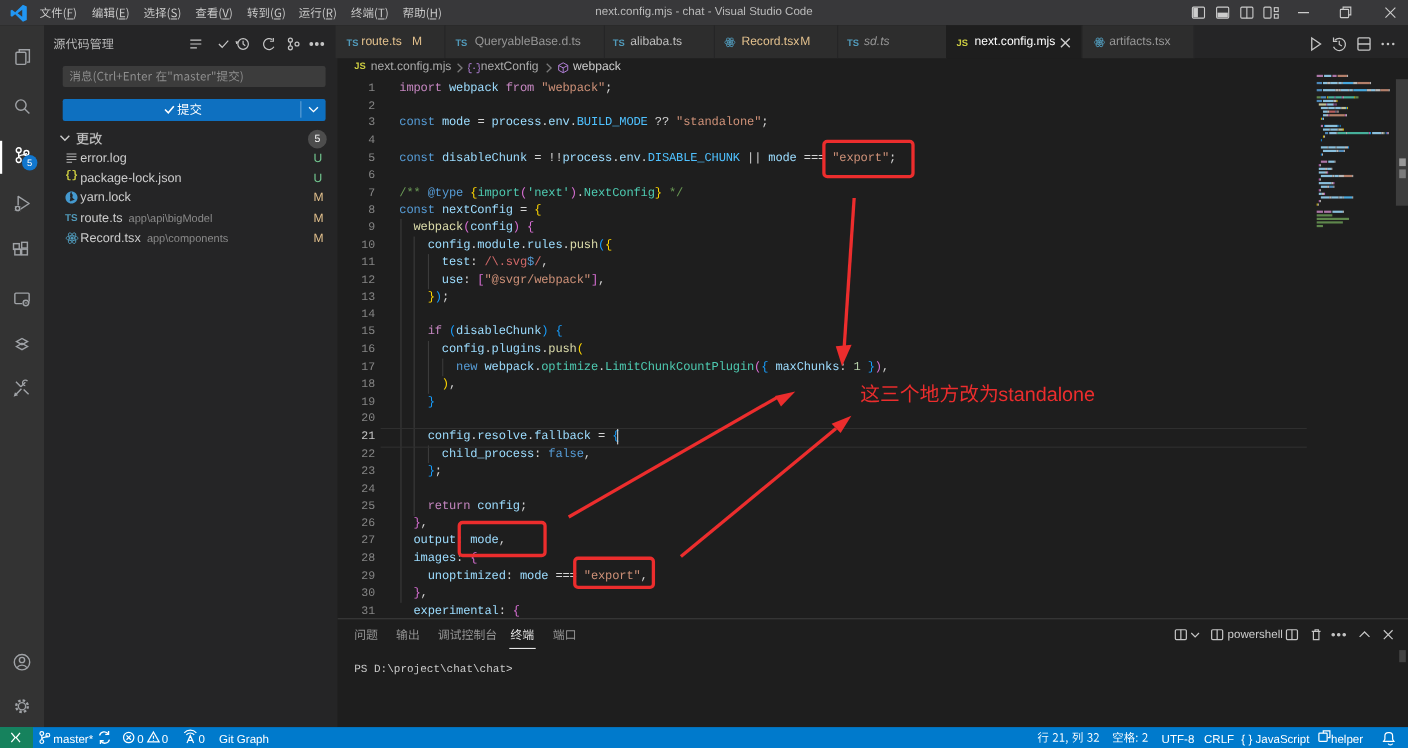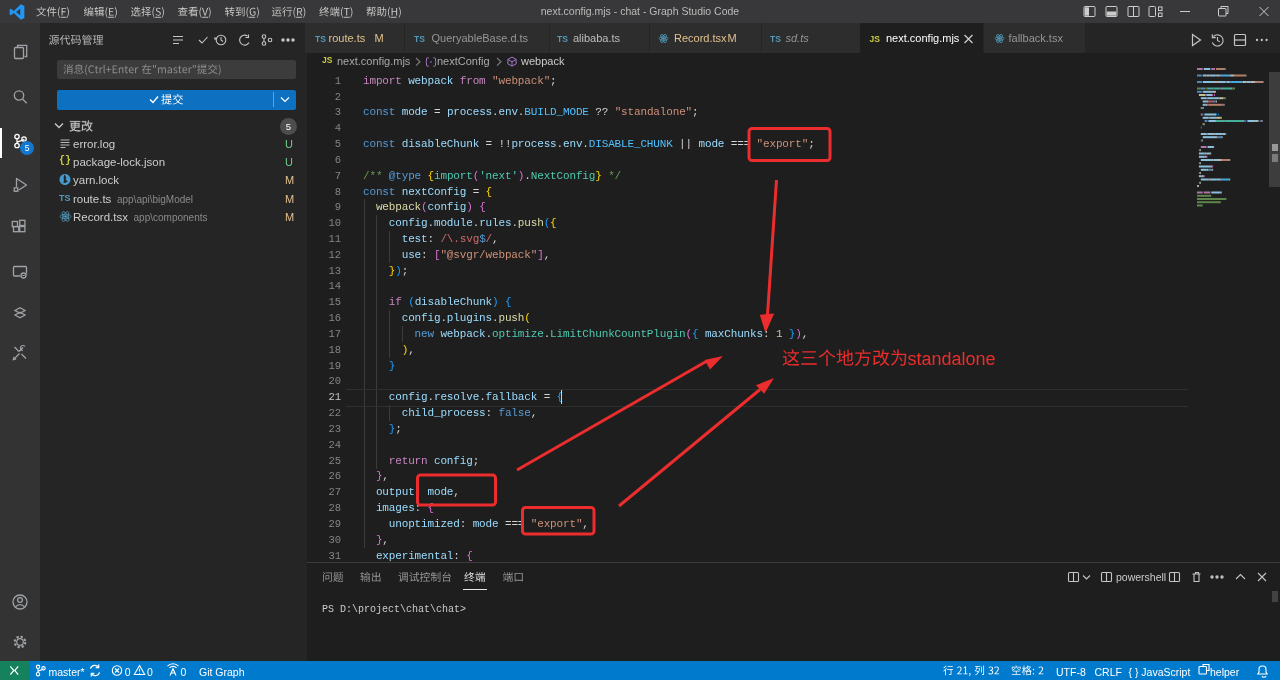--- a/index.html
+++ b/index.html
@@ -80,21 +80,21 @@
         <path id="g3a" d="M139 390C175 390 205 418 205 460C205 501 175 530 139 530C102 530 73 501 73 460C73 418 102 390 139 390ZM139 -13C175 -13 205 15 205 56C205 98 175 126 139 126C102 126 73 98 73 56C73 15 102 -13 139 -13Z"></path>
         <path id="g8fd9" d="M61 757C114 710 175 643 203 598L265 642C236 687 173 752 119 796ZM251 463H49V393H179V102C135 86 85 48 36 1L89 -72C137 -15 186 37 220 37C242 37 273 10 315 -13C384 -50 469 -60 588 -60C689 -60 860 -54 939 -49C940 -25 953 13 962 35C861 23 703 16 590 16C482 16 393 22 330 57C294 76 272 93 251 103ZM326 512C405 458 492 393 576 328C501 252 407 196 290 155C304 139 327 106 335 89C455 137 554 200 633 283C720 213 798 145 850 92L908 148C852 201 770 269 680 338C739 414 785 505 818 613H945V684H620L670 702C657 741 624 801 595 846L523 823C550 780 579 723 592 684H295V613H739C711 523 672 447 622 382C539 444 454 506 378 557Z"></path>
         <path id="g4e09" d="M123 743V667H879V743ZM187 416V341H801V416ZM65 69V-7H934V69Z"></path>
         <path id="g4e2a" d="M460 546V-79H538V546ZM506 841C406 674 224 528 35 446C56 428 78 399 91 377C245 452 393 568 501 706C634 550 766 454 914 376C926 400 949 428 969 444C815 519 673 613 545 766L573 810Z"></path>
         <path id="g5730" d="M429 747V473L321 428L349 361L429 395V79C429 -30 462 -57 577 -57C603 -57 796 -57 824 -57C928 -57 953 -13 964 125C944 128 914 140 897 153C890 38 880 11 821 11C781 11 613 11 580 11C513 11 501 22 501 77V426L635 483V143H706V513L846 573C846 412 844 301 839 277C834 254 825 250 809 250C799 250 766 250 742 252C751 235 757 206 760 186C788 186 828 186 854 194C884 201 903 219 909 260C916 299 918 449 918 637L922 651L869 671L855 660L840 646L706 590V840H635V560L501 504V747ZM33 154 63 79C151 118 265 169 372 219L355 286L241 238V528H359V599H241V828H170V599H42V528H170V208C118 187 71 168 33 154Z"></path>
         <path id="g65b9" d="M440 818C466 771 496 707 508 667H68V594H341C329 364 304 105 46 -23C66 -37 90 -63 101 -82C291 17 366 183 398 361H756C740 135 720 38 691 12C678 2 665 0 643 0C616 0 546 1 474 7C489 -13 499 -44 501 -66C568 -71 634 -72 669 -69C708 -67 733 -60 756 -34C795 5 815 114 835 398C837 409 838 434 838 434H410C416 487 420 541 423 594H936V667H514L585 698C571 738 540 799 512 846Z"></path>
         <path id="g4e3a" d="M162 784C202 737 247 673 267 632L335 665C314 706 267 768 226 812ZM499 371C550 310 609 226 635 173L701 209C674 261 613 342 561 401ZM411 838V720C411 682 410 642 407 599H82V524H399C374 346 295 145 55 -11C73 -23 101 -49 114 -66C370 104 452 328 476 524H821C807 184 791 50 761 19C750 7 739 4 717 5C693 5 630 5 562 11C577 -11 587 -44 588 -67C650 -70 713 -72 748 -69C785 -65 808 -57 831 -28C870 18 884 159 900 560C900 572 901 599 901 599H484C486 641 487 682 487 719V838Z"></path>
       </defs>
     </svg><div class="abs" style="left:0;top:0;width:1280px;height:23px;background:#38383a"></div><div class="abs" style="left:0;top:23px;width:40px;height:638px;background:#333333"></div><div class="abs" style="left:40px;top:23px;width:267px;height:638px;background:#252526"></div><div class="abs" style="left:307px;top:23px;width:973px;height:30px;background:#252526"></div><div class="abs" style="left:307px;top:53px;width:973px;height:612px;background:#1e1e1e"></div><div class="abs" style="left:307px;top:562px;width:973px;height:1px;background:#3c3c3c"></div><div class="abs" style="left:0;top:661px;width:1280px;height:19px;background:#007acc"></div><div class="abs" style="left:0;top:661px;width:30px;height:19px;background:#16825d"></div><svg class="abs" style="left:9px;top:4px" width="16" height="16" viewBox="0 0 100 100">
 <path fill="#2196f3" d="M74 2L30 44 12 30 4 34v32l8 4 18-14 44 42 22-10V12L74 2zM70 30v40L44 50 70 30z"></path>
-    </svg><div class="abs" style="left:540px;top:5px;width:200px;height:14px;font-size:10.5px;color:#bbbbbb;text-align:center;white-space:nowrap">next.config.mjs - chat - Graph Studio Code</div><svg class="abs" style="left:1076px;top:0" width="204" height="23" viewBox="0 0 204 23" fill="none" stroke="#cccccc" stroke-width="1">
+    </svg><div class="abs" style="left:540px;top:5px;width:200px;height:14px;font-size:10.5px;color:#bbbbbb;text-align:center;white-space:nowrap">next.config.mjs - chat - Visual Studio Code</div><svg class="abs" style="left:1076px;top:0" width="204" height="23" viewBox="0 0 204 23" fill="none" stroke="#cccccc" stroke-width="1">
 <rect x="8" y="6.5" width="11" height="10" rx="1"></rect>
       <rect x="8.8" y="7.3" width="4.2" height="8.4" fill="#cccccc" stroke="none"></rect>
 <rect x="30" y="6.5" width="11" height="10" rx="1"></rect>
       <rect x="30.8" y="11.5" width="9.4" height="4.2" fill="#cccccc" stroke="none"></rect>
 <rect x="52" y="6.5" width="11" height="10" rx="1"></rect>
       <line x1="57.5" y1="6.5" x2="57.5" y2="16.5"></line>
 <rect x="73" y="6.5" width="6.5" height="10" rx="1"></rect>
       <rect x="82.5" y="7" width="3.5" height="3.5"></rect>
       <rect x="82.5" y="13" width="3.5" height="3.5"></rect>
 <line x1="104" y1="11.5" x2="114" y2="11.5"></line>
@@ -165,21 +165,21 @@
       </svg><div class="abs" style="left:305px;top:23px;width:99px;height:30px;background:#2d2d2d;border-right:1px solid #252526"></div><div class="abs" style="left:315px;top:33.5px;font-size:8.5px;font-weight:bold;color:#519aba">TS</div><div class="abs" style="left:328.5px;top:31px;height:15px;line-height:15px;font-size:11px;color:#e2c08d;white-space:nowrap">route.ts</div><div class="abs" style="left:374.5px;top:31px;height:15px;line-height:15px;font-size:11px;color:#e2c08d">M</div><div class="abs" style="left:405px;top:23px;width:143.5px;height:30px;background:#2d2d2d;border-right:1px solid #252526"></div><div class="abs" style="left:414px;top:33.5px;font-size:8.5px;font-weight:bold;color:#519aba">TS</div><div class="abs" style="left:431.5px;top:31px;height:15px;line-height:15px;font-size:11px;color:#969696;white-space:nowrap">QueryableBase.d.ts</div><div class="abs" style="left:549.5px;top:23px;width:99px;height:30px;background:#2d2d2d;border-right:1px solid #252526"></div><div class="abs" style="left:557px;top:33.5px;font-size:8.5px;font-weight:bold;color:#519aba">TS</div><div class="abs" style="left:573px;top:31px;height:15px;line-height:15px;font-size:11px;color:#bdbdbd;white-space:nowrap">alibaba.ts</div><div class="abs" style="left:649.5px;top:23px;width:111.5px;height:30px;background:#2d2d2d;border-right:1px solid #252526"></div><svg class="abs" style="left:657.5px;top:33px" width="11" height="11" viewBox="0 0 24 24" fill="none" stroke="#519aba" stroke-width="1.6">
         <circle cx="12" cy="12" r="2.2" fill="#519aba"></circle>
         <ellipse cx="12" cy="12" rx="10" ry="4.2"></ellipse>
         <ellipse cx="12" cy="12" rx="10" ry="4.2" transform="rotate(60 12 12)"></ellipse>
         <ellipse cx="12" cy="12" rx="10" ry="4.2" transform="rotate(120 12 12)"></ellipse>
       </svg><div class="abs" style="left:674px;top:31px;height:15px;line-height:15px;font-size:11px;color:#e2c08d;white-space:nowrap">Record.tsx</div><div class="abs" style="left:727.5px;top:31px;height:15px;line-height:15px;font-size:11px;color:#e2c08d">M</div><div class="abs" style="left:762px;top:23px;width:97.5px;height:30px;background:#2d2d2d;border-right:1px solid #252526"></div><div class="abs" style="left:770px;top:33.5px;font-size:8.5px;font-weight:bold;color:#519aba">TS</div><div class="abs" style="left:785.5px;top:31px;height:15px;line-height:15px;font-size:11px;color:#969696;font-style:italic;white-space:nowrap">sd.ts</div><div class="abs" style="left:860px;top:23px;width:123px;height:30px;background:#1e1e1e;border-right:1px solid #252526"></div><div class="abs" style="left:869.5px;top:33.5px;font-size:8.5px;font-weight:bold;color:#cbcb41">JS</div><div class="abs" style="left:886px;top:31px;height:15px;line-height:15px;font-size:11px;color:#ffffff;white-space:nowrap">next.config.mjs</div><div class="abs" style="left:984px;top:23px;width:101px;height:30px;background:#2d2d2d;border-right:1px solid #252526"></div><svg class="abs" style="left:993.5px;top:33px" width="11" height="11" viewBox="0 0 24 24" fill="none" stroke="#519aba" stroke-width="1.6">
         <circle cx="12" cy="12" r="2.2" fill="#519aba"></circle>
         <ellipse cx="12" cy="12" rx="10" ry="4.2"></ellipse>
         <ellipse cx="12" cy="12" rx="10" ry="4.2" transform="rotate(60 12 12)"></ellipse>
         <ellipse cx="12" cy="12" rx="10" ry="4.2" transform="rotate(120 12 12)"></ellipse>
-      </svg><div class="abs" style="left:1008.5px;top:31px;height:15px;line-height:15px;font-size:11px;color:#969696;white-space:nowrap">fallback.tsx</div><svg class="abs" style="left:1186px;top:30px" width="94" height="20" viewBox="0 0 94 20" fill="none" stroke="#c5c5c5" stroke-width="1.2">
+      </svg><div class="abs" style="left:1008.5px;top:31px;height:15px;line-height:15px;font-size:11px;color:#969696;white-space:nowrap">artifacts.tsx</div><svg class="abs" style="left:1186px;top:30px" width="94" height="20" viewBox="0 0 94 20" fill="none" stroke="#c5c5c5" stroke-width="1.2">
 <path d="M6.5 4.5l8 5.5-8 5.5z"></path>
 <path d="M27.5 6.5a5.6 5.6 0 1 1-1.2 6M26.3 4.2v3.4h3.4M31.5 7v3.4l2.4 1.5" stroke-width="1.1"></path>
 <rect x="48.5" y="4.5" width="11" height="11" rx="1"></rect>
         <line x1="48.5" y1="10" x2="59.5" y2="10"></line>
 <circle cx="71" cy="10" r="1.15" fill="#c5c5c5" stroke="none"></circle>
         <circle cx="75.8" cy="10" r="1.15" fill="#c5c5c5" stroke="none"></circle>
         <circle cx="80.6" cy="10" r="1.15" fill="#c5c5c5" stroke="none"></circle>
 </svg><div class="abs" style="left:322px;top:55px;font-size:8.5px;font-weight:bold;color:#cbcb41">JS</div><div class="abs" style="left:337px;top:54px;height:15px;line-height:15px;font-size:11px;color:#a9a9a9">next.config.mjs</div><svg class="abs" style="left:425px;top:55.5px" width="12" height="12" viewBox="0 0 16 16" fill="none" stroke="#b180d7" stroke-width="1.2">
         <path d="M5 2.5H3a1 1 0 0 0-1 1V7l-1 1 1 1v3.5a1 1 0 0 0 1 1h2M11 2.5h2a1 1 0 0 1 1 1V7l1 1-1 1v3.5a1 1 0 0 1-1 1h-2"></path>
         <circle cx="8" cy="8" r="1" fill="#b180d7" stroke="none"></circle>

